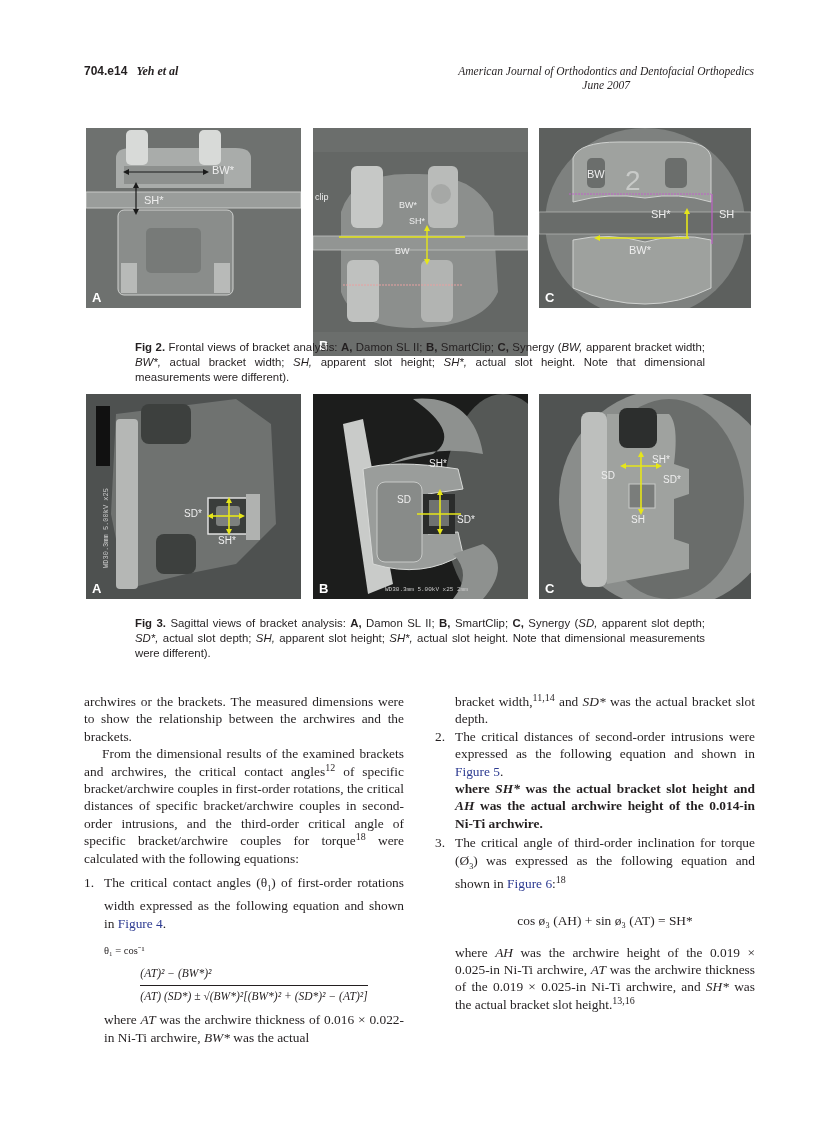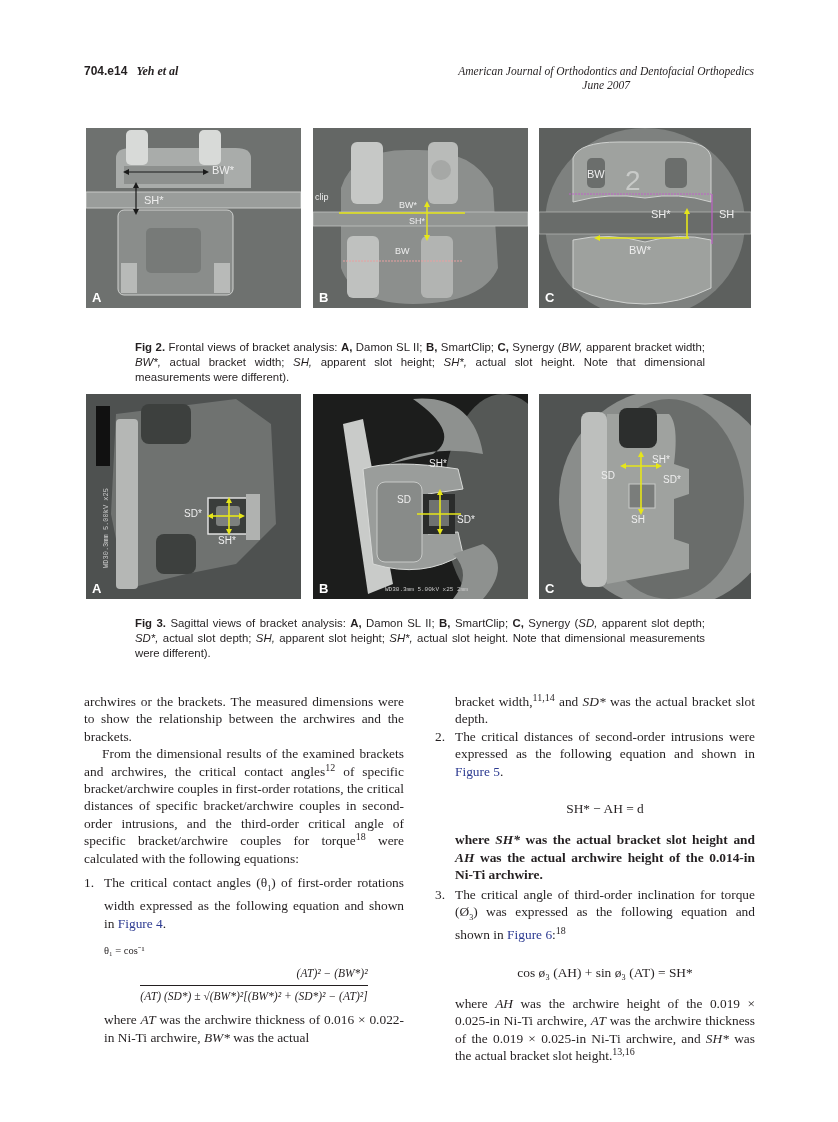--- a/index.html
+++ b/index.html
@@ -19,21 +19,21 @@
   .caption i{font-style:italic;}
   
   .col{position:absolute;width:320px;font-size:13.4px;line-height:17.4px;text-align:justify;}
   .col p{margin:0;}
   .indent{text-indent:18px;}
   sup{font-size:10px;line-height:0;vertical-align:5px;}
   .link{color:#2b3990;}
   .li{position:relative;padding-left:20px;margin:0;}
   .li .num{position:absolute;left:0;top:0;}
   .eq-center{text-align:center;}
-  .frac{display:inline-block;text-align:right;font-size:11.5px;}
+  .frac{display:inline-block;text-align:left;font-size:11.5px;}
   .frac .num-part{display:block;padding-bottom:2px;}
   .frac .den-part{display:block;border-top:1px solid #231f20;padding-top:2px;}
   .small-math{font-size:10.5px;}
 </style>
 </head>
 <body>
 
 <div class="abs hdr-left">
   <span class="hdr-page">704.e14</span>
   <span class="hdr-auth">Yeh et al</span>
@@ -62,21 +62,21 @@
       <polygon points="123,44 117,41 117,47" fill="#1a1a1a"></polygon>
       <line x1="50" y1="57" x2="50" y2="84" stroke="#1a1a1a" stroke-width="1.2"></line>
       <polygon points="50,54 47,60 53,60" fill="#1a1a1a"></polygon>
       <polygon points="50,87 47,81 53,81" fill="#1a1a1a"></polygon>
     </svg>
     <span class="abs" style="left:126px;top:36px;color:#eee;font-family:'Liberation Sans',sans-serif;font-size:11px;">BW*</span>
     <span class="abs" style="left:58px;top:66px;color:#eee;font-family:'Liberation Sans',sans-serif;font-size:11px;">SH*</span>
     <span class="plabel">A</span>
   </div>
 
-  <div class="panel" style="left:313px;top:128px;width:215px;height:180px;">
+  <div class="panel" style="left:313px;top:128px;width:215px;height:228px;">
     <svg viewBox="0 0 215 180">
       <rect width="215" height="180" fill="#646765"></rect>
       <path d="M28 60 Q40 20 100 22 Q160 20 180 60 L185 140 Q170 175 100 176 Q40 175 28 140 Z" fill="#8c8f8d"></path>
       <rect x="38" y="14" width="32" height="62" rx="6" fill="#c6c8c6"></rect>
       <rect x="115" y="14" width="30" height="62" rx="6" fill="#b9bbb9"></rect>
       <circle cx="128" cy="42" r="10" fill="#a6a8a6"></circle>
       <rect x="0" y="84" width="215" height="14" fill="#929593" stroke="#c0c2c0" stroke-width="0.8"></rect>
       <rect x="34" y="108" width="32" height="62" rx="6" fill="#bfc1bf"></rect>
       <rect x="108" y="108" width="32" height="62" rx="6" fill="#b2b4b2"></rect>
       <line x1="26" y1="85" x2="152" y2="85" stroke="#e6e619" stroke-width="1.4"></line>
@@ -207,18 +207,17 @@
         <span class="den-part" style="font-style:italic;">(AT) (SD*) ± √(BW*)²[(BW*)² + (SD*)² − (AT)²]</span>
       </span>
     </div>
   </div>
   <p style="padding-left:20px;margin-top:6px;"><span>where </span><i>AT</i><span> was the archwire thickness of 0.016 × 0.022-in Ni-Ti archwire, </span><i>BW*</i><span> was the actual</span></p>
 </div>
 
 <div class="col" style="left:435px;top:693px;">
   <p style="padding-left:20px;"><span>bracket width,</span><sup>11,14</sup><span> and </span><i>SD*</i><span> was the actual bracket slot depth.</span></p>
   <p class="li"><span class="num">2.</span><span>The critical distances of second-order intrusions were expressed as the following equation and shown in </span><span class="link">Figure 5</span><span>.</span></p>
-  <p class="eq-center" style="padding-left:20px;margin:20px 0 14px;">SH* − AH = d</p>
   <p style="padding-left:20px;font-weight:bold;"><span>where </span><i>SH*</i><span> was the actual bracket slot height and </span><i>AH</i><span> was the actual archwire height of the 0.014-in Ni-Ti archwire.</span></p>
   <p class="li" style="margin-top:2px;"><span class="num">3.</span><span>The critical angle of third-order inclination for torque (Ø</span><sub style="font-size:8px;">3</sub><span>) was expressed as the following equation and shown in </span><span class="link">Figure 6</span><span>:</span><sup>18</sup></p>
   <p class="eq-center" style="padding-left:20px;margin:20px 0 14px;">cos ø₃ (AH) + sin ø₃ (AT) = SH*</p>
   <p style="padding-left:20px;"><span>where </span><i>AH</i><span> was the archwire height of the 0.019 × 0.025-in Ni-Ti archwire, </span><i>AT</i><span> was the archwire thickness of the 0.019 × 0.025-in Ni-Ti archwire, and </span><i>SH*</i><span> was the actual bracket slot height.</span><sup>13,16</sup></p>
 </div>
 
 </body></html>

